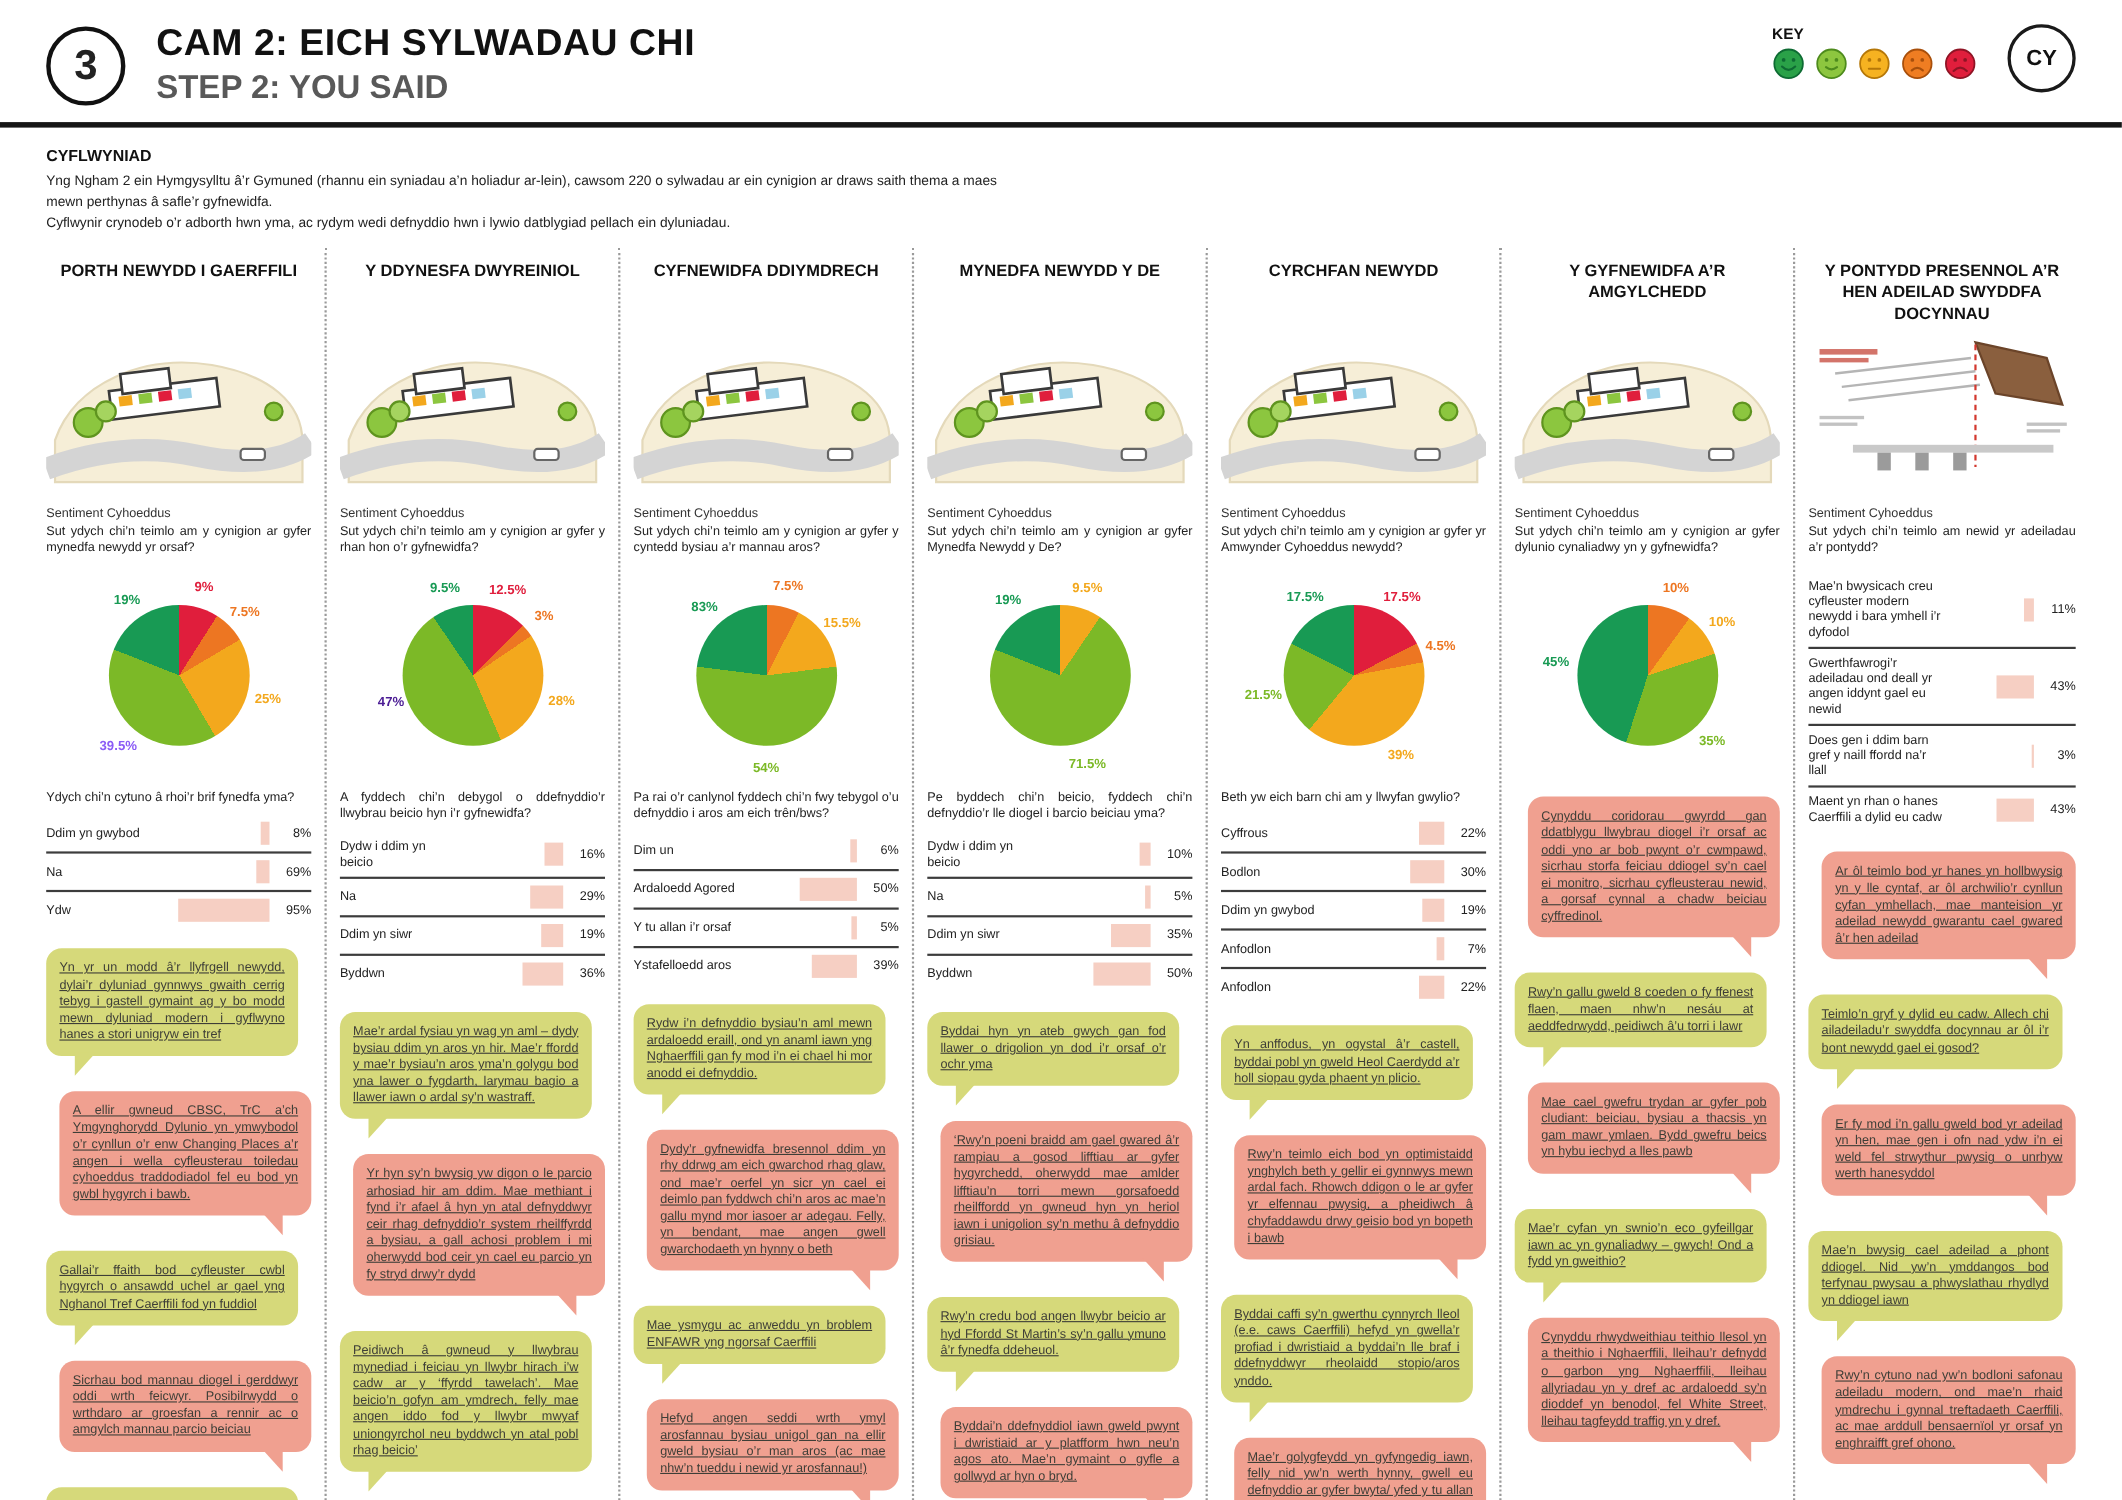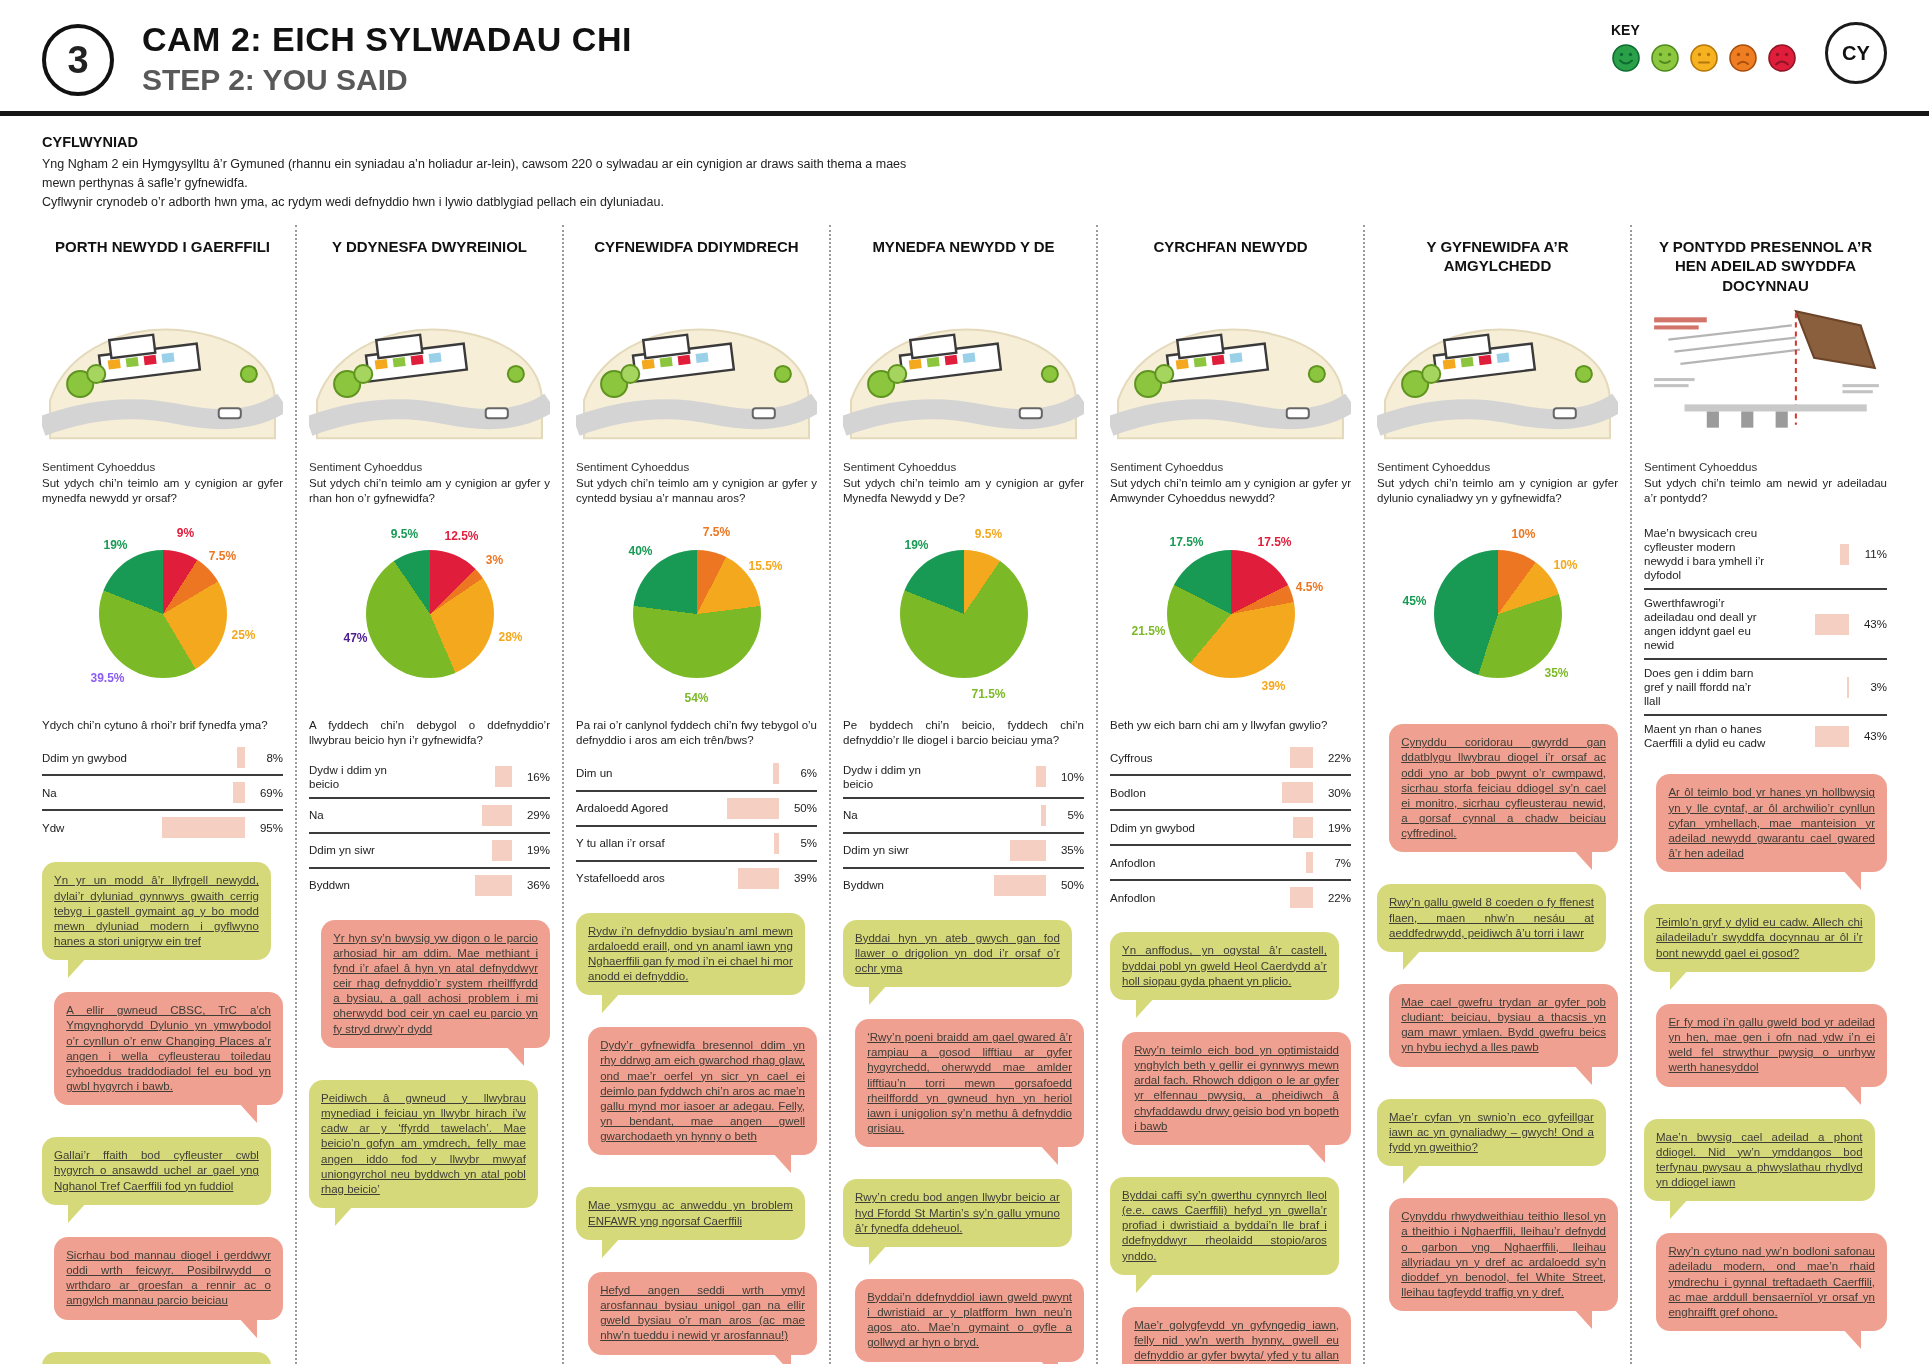--- a/index.html
+++ b/index.html
@@ -250,20 +250,23 @@
 
   <div class="bar-row">
     <span class="bar-label">Byddwn</span>
     <span class="bar-track">
             <span class="bar-fill" style="width: 36%;"></span>
           </span>
     <span class="bar-pct">36%</span>
   </div>
 </div>
     <div class="bubbles">
+  <div class="bubble yellow">
+    <span>Mae’r ardal fysiau yn wag yn aml – dydy bysiau ddim yn aros yn hir. Mae’r ffordd y mae’r bysiau’n aros yma’n golygu bod yna lawer o fygdarth, larymau bagio a llawer iawn o ardal sy’n wastraff.</span>
+  </div>
 
   <div class="bubble pink">
     <span>Yr hyn sy’n bwysig yw digon o le parcio arhosiad hir am ddim. Mae methiant i fynd i’r afael â hyn yn atal defnyddwyr ceir rhag defnyddio’r system rheilffyrdd a bysiau, a gall achosi problem i mi oherwydd bod ceir yn cael eu parcio yn fy stryd drwy’r dydd</span>
   </div>
 
   <div class="bubble yellow">
     <span>Peidiwch â gwneud y llwybrau mynediad i feiciau yn llwybr hirach i’w cadw ar y ‘ffyrdd tawelach’. Mae beicio’n gofyn am ymdrech, felly mae angen iddo fod y llwybr mwyaf uniongyrchol neu byddwch yn atal pobl rhag beicio’</span>
   </div>
 
 </div>
@@ -290,21 +293,21 @@
       </svg>
       
     </div>
     <div class="sentiment">Sentiment Cyhoeddus</div>
     <div class="question">Sut ydych chi’n teimlo am y cynigion ar gyfer y cyntedd bysiau a’r mannau aros?</div>
     <div class="pie-wrap">
       <div class="pie-disc" style="background: conic-gradient(rgb(237, 118, 34) 0deg, rgb(237, 118, 34) 27deg, rgb(243, 168, 29) 27deg, rgb(243, 168, 29) 82.8deg, rgb(124, 185, 39) 82.8deg, rgb(124, 185, 39) 277.2deg, rgb(24, 154, 84) 277.2deg, rgb(24, 154, 84) 360deg);"></div>
     <span class="pie-label" style="color: rgb(237, 118, 34); left: calc(50% + 20px); top: 10px;">7.5%</span>
         <span class="pie-label" style="color: rgb(243, 168, 29); left: calc(50% + 69px); top: 44px;">15.5%</span>
         <span class="pie-label" style="color: rgb(124, 185, 39); left: calc(50% + 0px); top: 176px;">54%</span>
-        <span class="pie-label" style="color: rgb(24, 154, 84); left: calc(50% - 56px); top: 29px;">40%</span>
+        <span class="pie-label" style="color: rgb(24, 154, 84); left: calc(50% - 56px); top: 29px;">83%</span>
       </div>
     <div class="bar-question">Pa rai o’r canlynol fyddech chi’n fwy tebygol o’u defnyddio i aros am eich trên/bws?</div>
     <div class="bars">
   <div class="bar-row">
     <span class="bar-label">Dim un</span>
     <span class="bar-track">
             <span class="bar-fill" style="width: 6%;"></span>
           </span>
     <span class="bar-pct">6%</span>
   </div>

